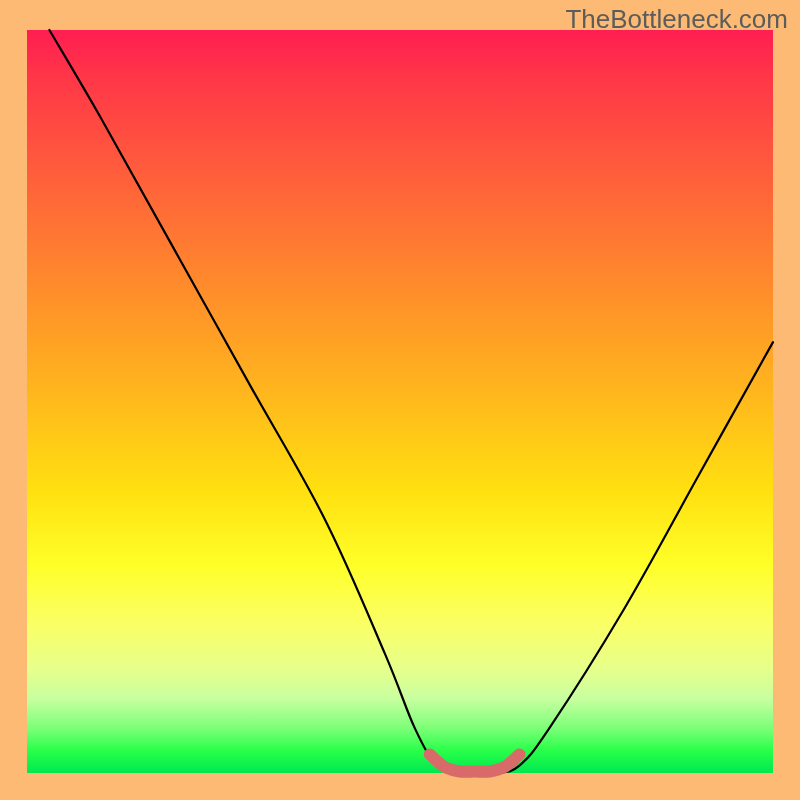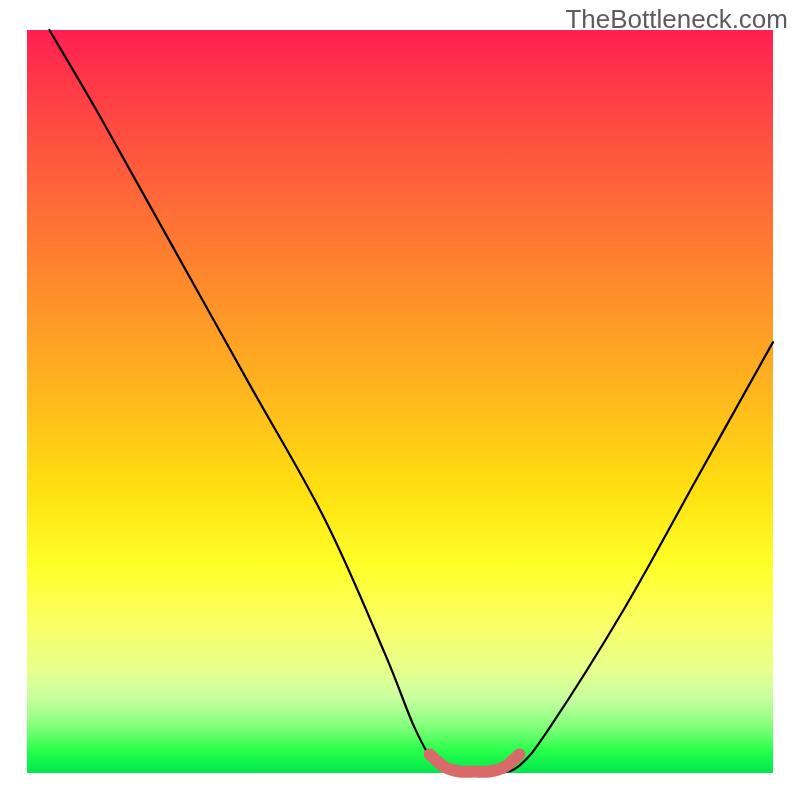--- a/index.html
+++ b/index.html
@@ -8,21 +8,21 @@
     width: 800px;
     height: 800px;
     background: #000;
     overflow: hidden;
     font-family: Arial, Helvetica, sans-serif;
   }
   .frame {
     position: relative;
     width: 800px;
     height: 800px;
-    background: #ffffff;
+    background: #fdba74;
   }
   .watermark {
     position: absolute;
     top: 4px;
     right: 12px;
     color: #5c5c5c;
     font-size: 26px;
     font-weight: 500;
     letter-spacing: 0px;
     z-index: 10;

